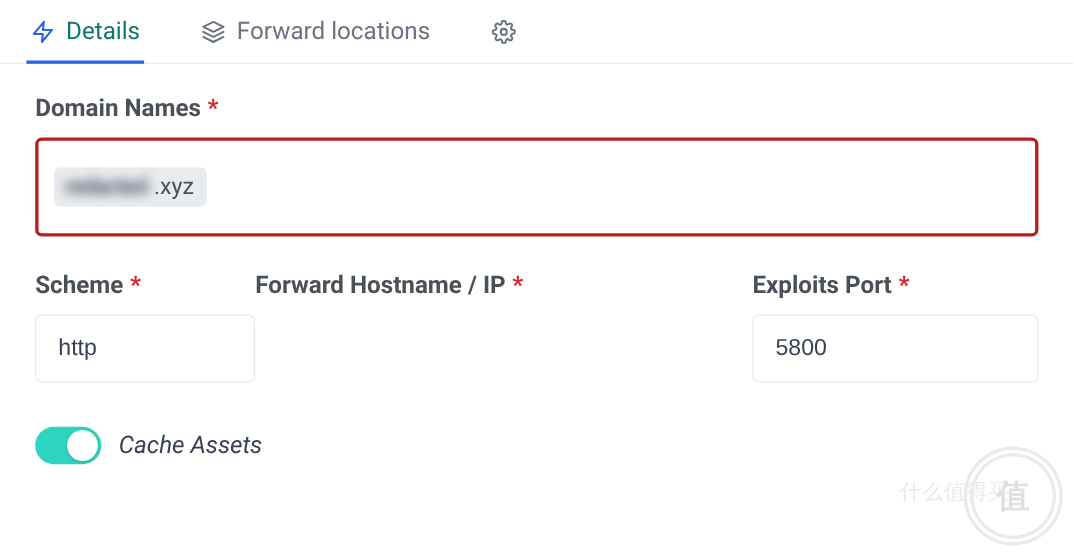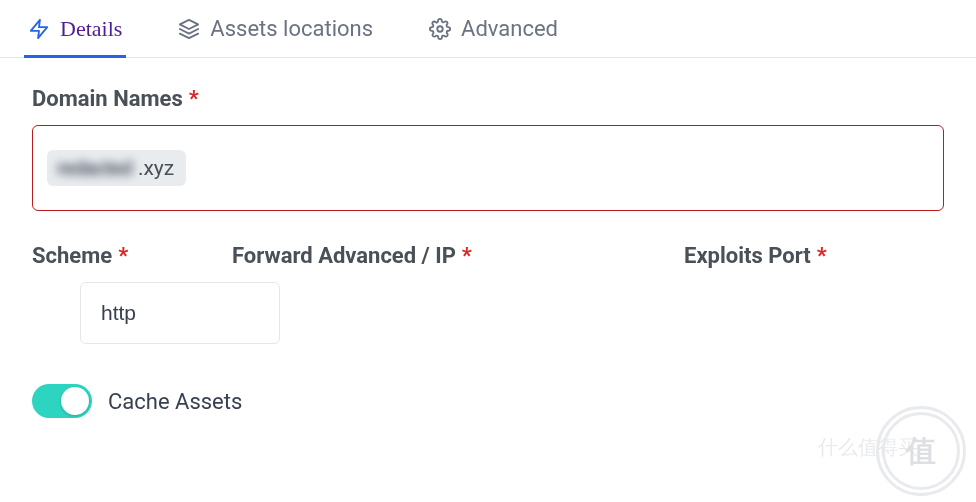--- a/index.html
+++ b/index.html
@@ -29,22 +29,21 @@
     align-items: center;
     gap: 10px;
     height: 100%;
     font-size: 22px;
     color: #6b7280;
     cursor: pointer;
     position: relative;
     padding: 0 4px;
   }
   .tab.active {
-    color: #4c1d95;
-    font-family: Liberation Serif, serif;
+    color: #0f766e;
   }
   .tab.active::after {
     content: "";
     position: absolute;
     left: 0; right: 0; bottom: -1px;
     height: 3px;
     background: #2563eb;
   }
   .tab-icon {
     width: 22px;
@@ -74,27 +73,26 @@
     font-weight: 700;
   }
   .input-box {
     width: 100%;
     border: 1px solid #e5e7eb;
     border-radius: 6px;
     background: #ffffff;
     padding: 18px 20px;
     font-size: 21px;
     color: #374151;
-    margin-left: 48px;
   }
 
   
   .tags-box {
     width: 100%;
-    border: 1px solid #b91c1c;
+    border: 3px solid #b91c1c;
     border-radius: 6px;
     background: #ffffff;
     padding: 24px 14px;
     display: flex;
     align-items: center;
     min-height: 70px;
   }
   .domain-chip {
     display: inline-flex;
     align-items: center;
@@ -125,20 +123,21 @@
   .toggles-row {
     display: flex;
     margin-top: 40px;
     font-size: 22px;
     color: #374151;
   }
   .toggle-group {
     display: flex;
     align-items: center;
     gap: 16px;
+    font-style: italic;
   }
   .toggle-group:first-child { flex: 0 0 490px; }
   .toggle {
     width: 60px;
     height: 34px;
     border-radius: 34px;
     background: #2dd4bf;
     position: relative;
     cursor: pointer;
     flex-shrink: 0;
@@ -198,30 +197,29 @@
     <span>Details</span>
   </div>
   <div class="tab">
     <span class="tab-icon">
       <svg viewBox="0 0 24 24" fill="none" stroke="#6b7280" stroke-width="2" stroke-linecap="round" stroke-linejoin="round">
           <polygon points="12 2 2 7 12 12 22 7 12 2"></polygon>
           <polyline points="2 17 12 22 22 17"></polyline>
           <polyline points="2 12 12 17 22 12"></polyline>
         </svg>
     </span>
-    <span>Assets locations</span>
+    <span>Forward locations</span>
   </div>
   <div class="tab">
     <span class="tab-icon">
       <svg viewBox="0 0 24 24" fill="none" stroke="#6b7280" stroke-width="2" stroke-linecap="round" stroke-linejoin="round">
           <circle cx="12" cy="12" r="3"></circle>
           <path d="M19.4 15a1.65 1.65 0 0 0 .33 1.82l.06.06a2 2 0 1 1-2.83 2.83l-.06-.06a1.65 1.65 0 0 0-1.82-.33 1.65 1.65 0 0 0-1 1.51V21a2 2 0 0 1-4 0v-.09a1.65 1.65 0 0 0-1-1.51 1.65 1.65 0 0 0-1.82.33l-.06.06a2 2 0 1 1-2.83-2.83l.06-.06a1.65 1.65 0 0 0 .33-1.82 1.65 1.65 0 0 0-1.51-1H3a2 2 0 0 1 0-4h.09a1.65 1.65 0 0 0 1.51-1 1.65 1.65 0 0 0-.33-1.82l-.06-.06a2 2 0 1 1 2.83-2.83l.06.06a1.65 1.65 0 0 0 1.82.33h0a1.65 1.65 0 0 0 1-1.51V3a2 2 0 0 1 4 0v.09a1.65 1.65 0 0 0 1 1.51h0a1.65 1.65 0 0 0 1.82-.33l.06-.06a2 2 0 1 1 2.83 2.83l-.06.06a1.65 1.65 0 0 0-.33 1.82v0a1.65 1.65 0 0 0 1.51 1H21a2 2 0 0 1 0 4h-.09a1.65 1.65 0 0 0-1.51 1z"></path>
         </svg>
     </span>
-    <span>Advanced</span>
   </div>
 </div>
 
 <div class="form-body">
 
   <div class="field-label">
     <span>Domain Names</span>
     <span class="req-asterisk">*</span>
   </div>
   <div class="tags-box">
@@ -234,29 +232,30 @@
   <div class="row3">
     <div class="col-scheme">
       <div class="field-label">
         <span>Scheme</span>
         <span class="req-asterisk">*</span>
       </div>
       <input class="input-box" value="http" style="">
     </div>
     <div class="col-host">
       <div class="field-label">
-        <span>Forward Advanced / IP</span>
+        <span>Forward Hostname / IP</span>
         <span class="req-asterisk">*</span>
       </div>
     </div>
     <div class="col-port">
       <div class="field-label">
         <span>Exploits Port</span>
         <span class="req-asterisk">*</span>
       </div>
+      <input class="input-box" value="5800" style="">
     </div>
   </div>
 
   <div class="toggles-row">
     <div class="toggle-group">
       <div class="toggle">
           <div class="knob"></div>
         </div>
       <span>Cache Assets</span>
     </div>

